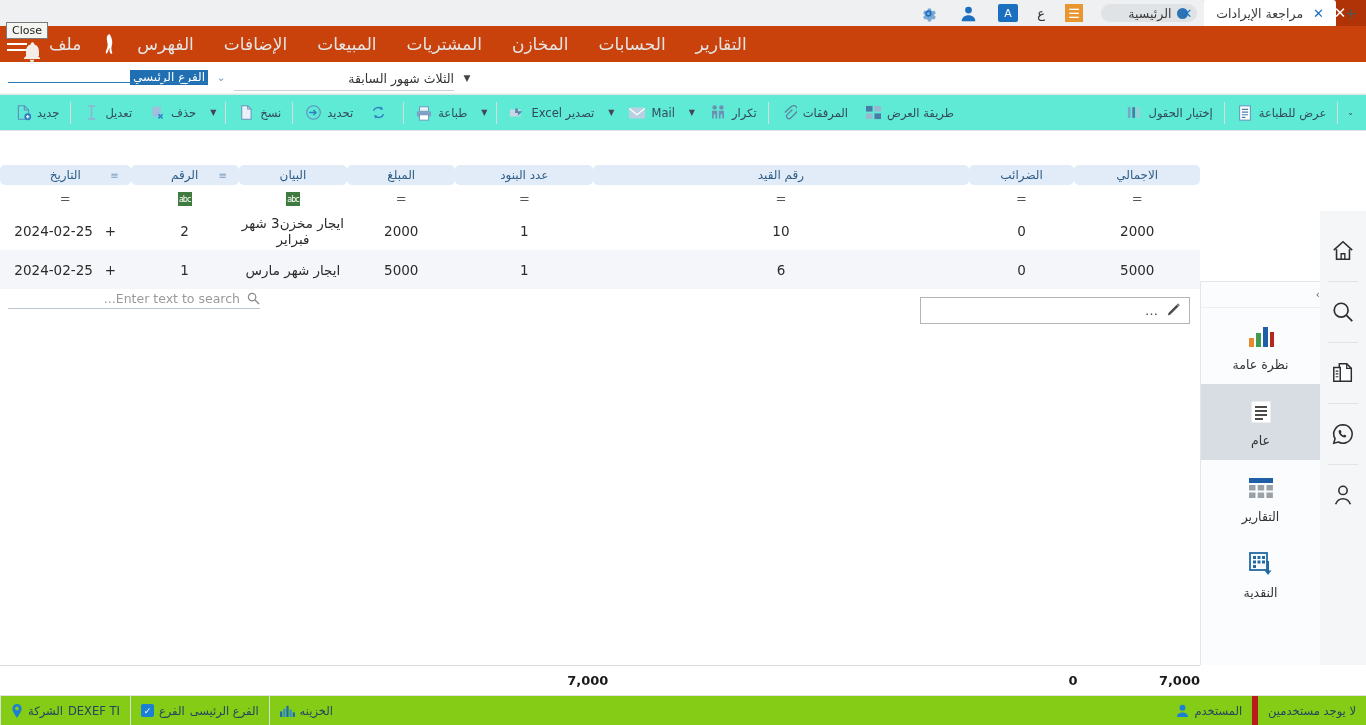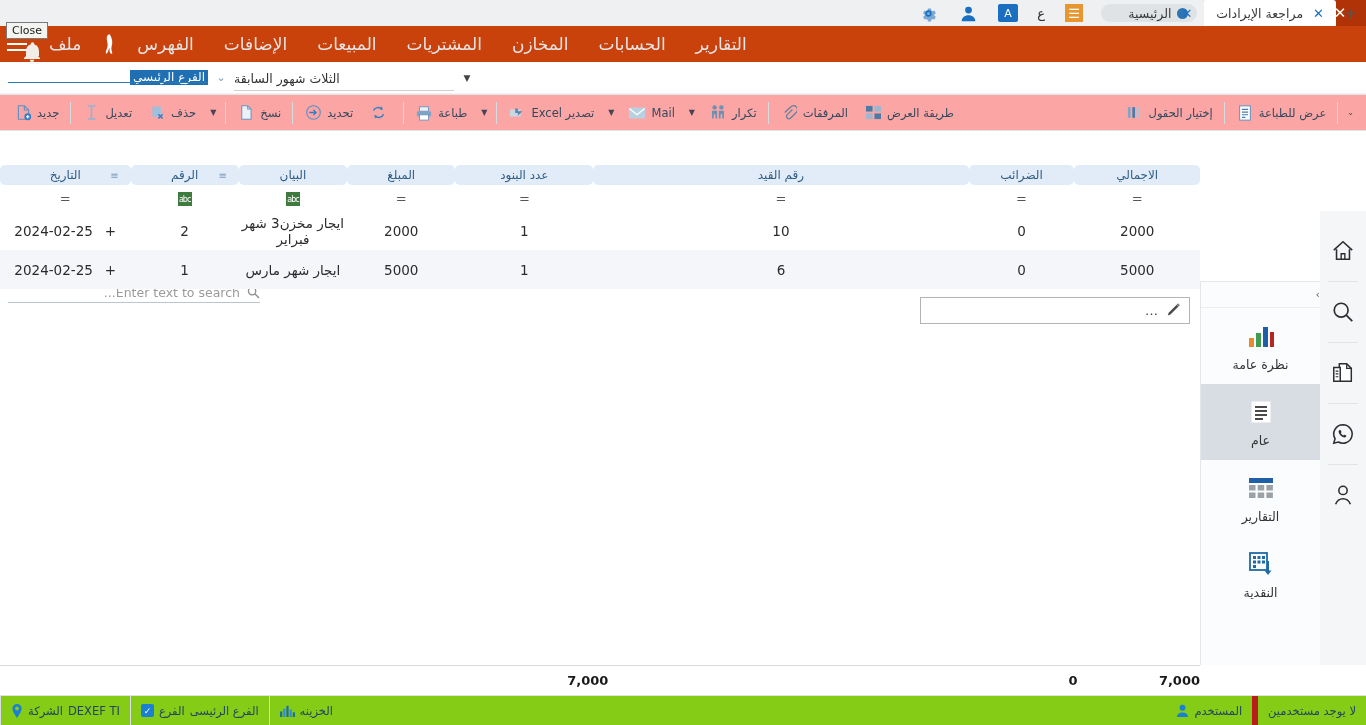--- a/index.html
+++ b/index.html
@@ -68,40 +68,40 @@
     flex: 0 0 32px; background: #fff; display: flex; flex-direction: row-reverse; align-items: center;
     padding: 0 8px; gap: 0px; border-bottom: 1px solid #f0f0f0;
   }
   .branch-field { width: 200px; position: relative; display:flex; justify-content:flex-start; }
   .branch-val {
     font-size: 12px; color: #ffffff; background: #1f6fb2; padding: 0 3px;
     border-bottom: 1px solid #1f6fb2; display:inline-block;
   }
   .branch-underline { position:absolute; bottom:2px; right:0; left:0; height:1px; background:#2a7ab5; }
   .chev { width: 26px; text-align:center; color:#7a9db8; font-size: 11px; }
-  .period-field { width: 220px; position: relative; text-align: left; }
+  .period-field { width: 220px; position: relative; text-align: right; }
   .period-val { font-size: 12.5px; color: #333; }
   .period-underline { position:absolute; bottom:-4px; right:0; left:0; height:1px; background:#cfcfcf; }
   .caret { width: 26px; text-align:center; color:#444; font-size: 9px; }
 
   
   .toolbar {
-    flex: 0 0 37px; background: #fca5a5; border-top: 1px solid #e2e5e8; border-bottom: 1px solid #dfe3e6;
+    flex: 0 0 37px; background: #5eead4; border-top: 1px solid #e2e5e8; border-bottom: 1px solid #dfe3e6;
     display: flex; flex-direction: row-reverse; align-items: center; padding: 0 6px; gap: 0;
   }
   .tbtn {
     display: flex; flex-direction: row-reverse; align-items: center; gap: 5px;
     padding: 0 8px; height: 30px; font-size: 11.5px; color: #33495c; white-space: nowrap;
   }
   .tsep { width: 1px; height: 22px; background: #d6dbe0; margin: 0 3px; }
   .tdrop { font-size: 8px; color: #445; padding: 0 6px; }
   .ico { width: 18px; height: 18px; display: inline-flex; align-items: center; justify-content: center; }
   .spacer { flex: 1 1 auto; }
   .search-wrap {
-    position: absolute; left: 8px; top: 152px; width: 252px; display: flex; flex-direction: row;
+    position: absolute; left: 8px; top: 158px; width: 252px; display: flex; flex-direction: row;
     align-items: center; border-bottom: 1px solid #b9c6d2; height: 20px;
   }
   .search-wrap .mag { color: #8a8a8a; font-size: 13px; width: 20px; text-align:center; }
   .search-ph { flex: 1; text-align: right; font-size: 12.5px; color: #9a9a9a; padding-left: 6px; }
   .editbox {
     position: absolute; right: 176px; top: 166px; width: 270px; height: 27px;
     border: 1px solid #b4b4b4; background: #fff; display: flex; flex-direction: row;
     align-items: center; padding: 0 6px; gap: 6px;
   }
   .editbox .dots { font-size: 13px; color: #444; letter-spacing: 1px; }

